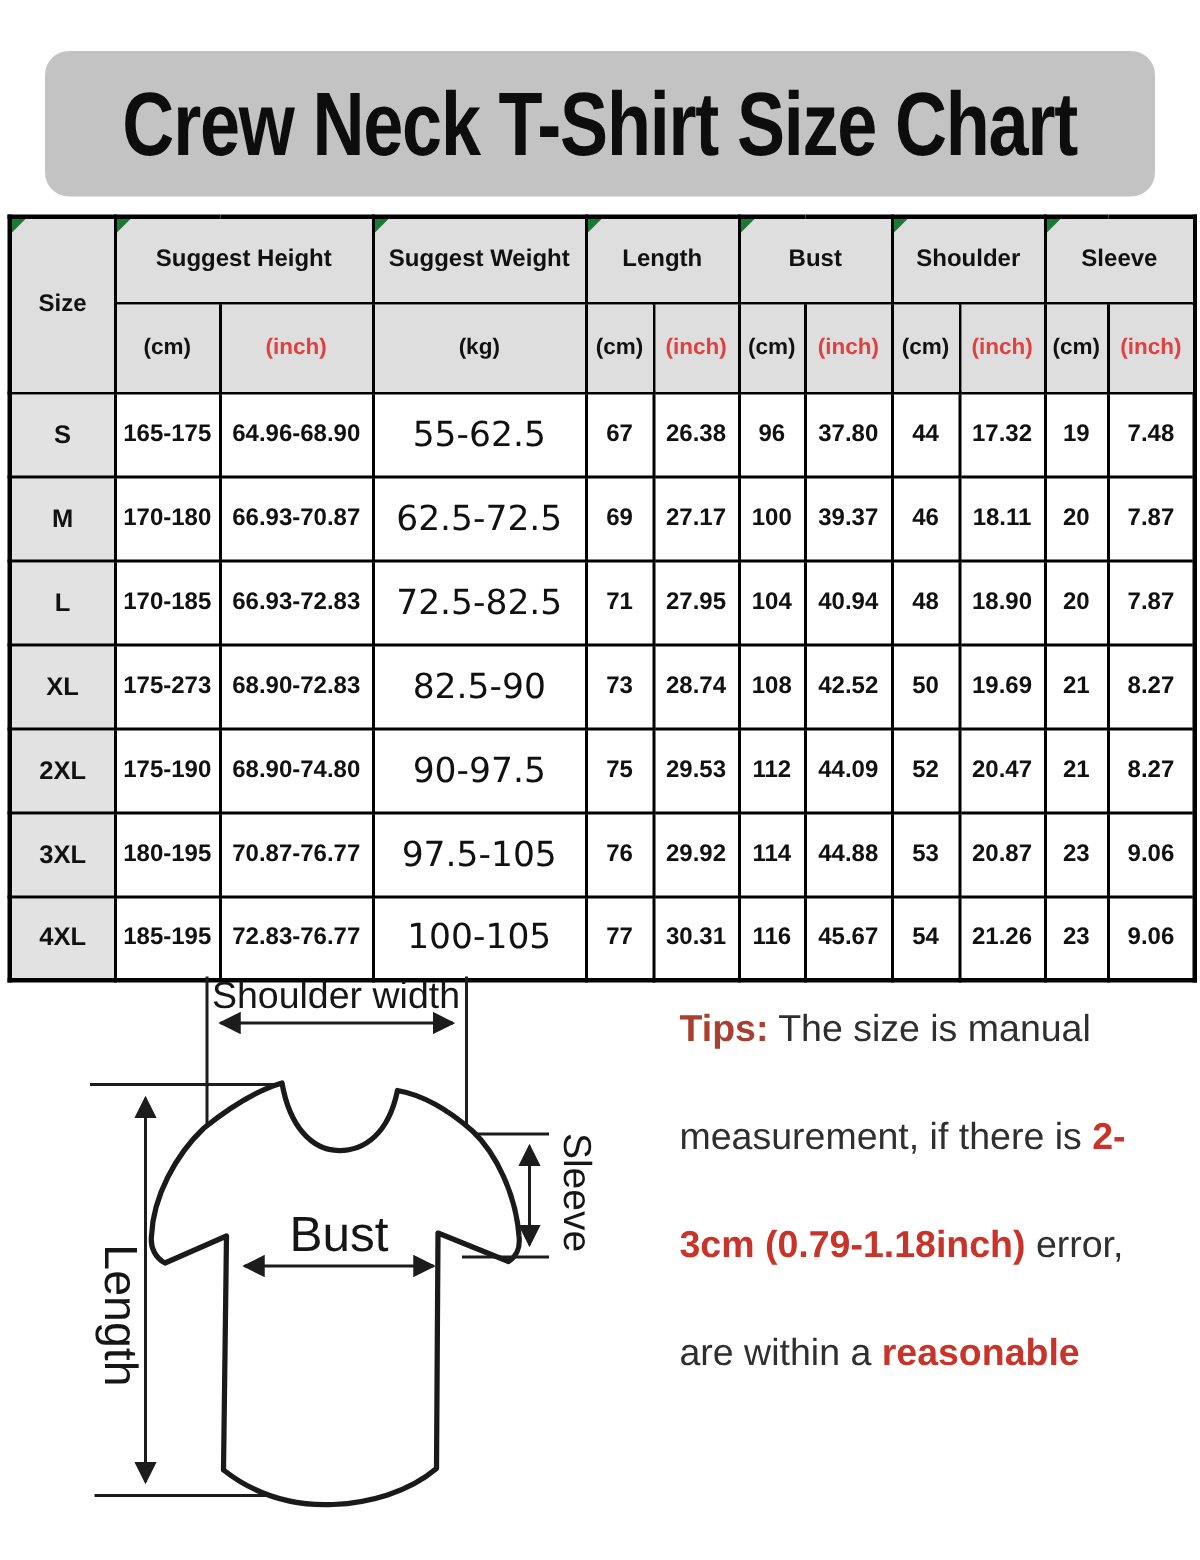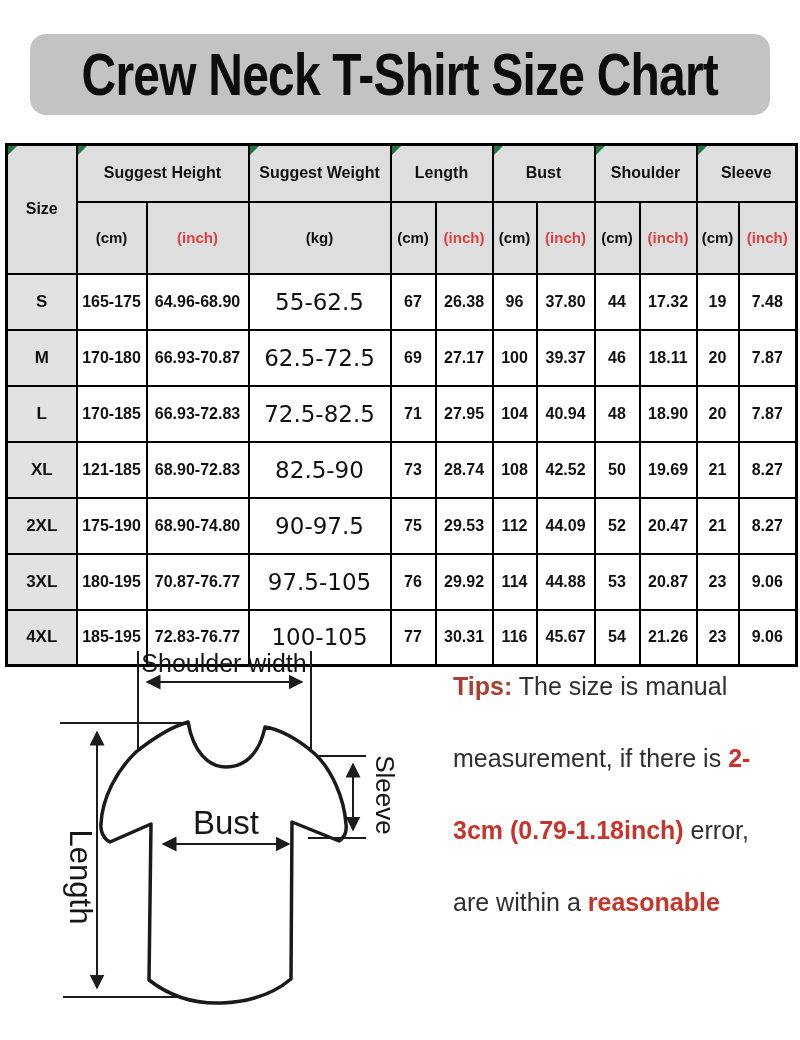--- a/index.html
+++ b/index.html
@@ -2,39 +2,39 @@
 <html><head>
 <meta charset="utf-8">
 <style>
   html,body{margin:0;padding:0;}
   body{
     width:800px;height:1040px;position:relative;background:#ffffff;
     font-family:"Liberation Sans", sans-serif;overflow:hidden;
   }
   
   .banner{
-    position:absolute;left:30px;top:34px;width:740px;height:81px;
+    position:absolute;left:30px;top:34px;width:740px;height:97px;
     background:var(--banner-bg,#c3c3c3);border-radius:16px;
     display:flex;align-items:center;justify-content:center;
   }
   .banner h1{
     margin:0;font-size:60px;font-weight:bold;color:#0d0d0d;white-space:nowrap;
     letter-spacing:-1px;transform:scaleX(0.8);
   }
   
   table.size-chart{
     position:absolute;left:5px;top:143px;width:790px;
     border-collapse:collapse;table-layout:fixed;border:3px solid #000;
   }
   .size-chart th,.size-chart td{
     border:2px solid #000;text-align:center;vertical-align:middle;
     padding:0;overflow:hidden;color:#111;
   }
   .size-chart thead tr.r1{height:57px;}
-  .size-chart thead tr.r2{height:72px;padding-left:16px;}
+  .size-chart thead tr.r2{height:60px;padding-left:16px;}
   .size-chart tbody tr{height:56px;}
   .hdr{background:var(--header-bg,#dedede);font-weight:bold;font-size:16px;position:relative;}
   .hdr.sub{font-size:15px;}
   .hdr.sub.inch{color:var(--inch-red,#e04040);text-align:center;}
   .size-chart tbody td{background:#fff;font-weight:bold;font-size:16px;}
   .size-chart tbody td.size-cell{background:#e2e2e2;font-size:17px;}
   .size-chart tbody td.kg{
     font-family:"DejaVu Sans", sans-serif;font-weight:400;font-size:23px;border-radius:10px;
   }
   .tri{
@@ -135,21 +135,21 @@
         <td>27.95</td>
         <td>104</td>
         <td>40.94</td>
         <td>48</td>
         <td>18.90</td>
         <td>20</td>
         <td>7.87</td>
       </tr>
       <tr>
         <td class="size-cell">XL</td>
-        <td>121-185</td>
+        <td>175-273</td>
         <td>68.90-72.83</td>
         <td class="kg">82.5-90</td>
         <td>73</td>
         <td>28.74</td>
         <td>108</td>
         <td>42.52</td>
         <td>50</td>
         <td>19.69</td>
         <td>21</td>
         <td>8.27</td>

